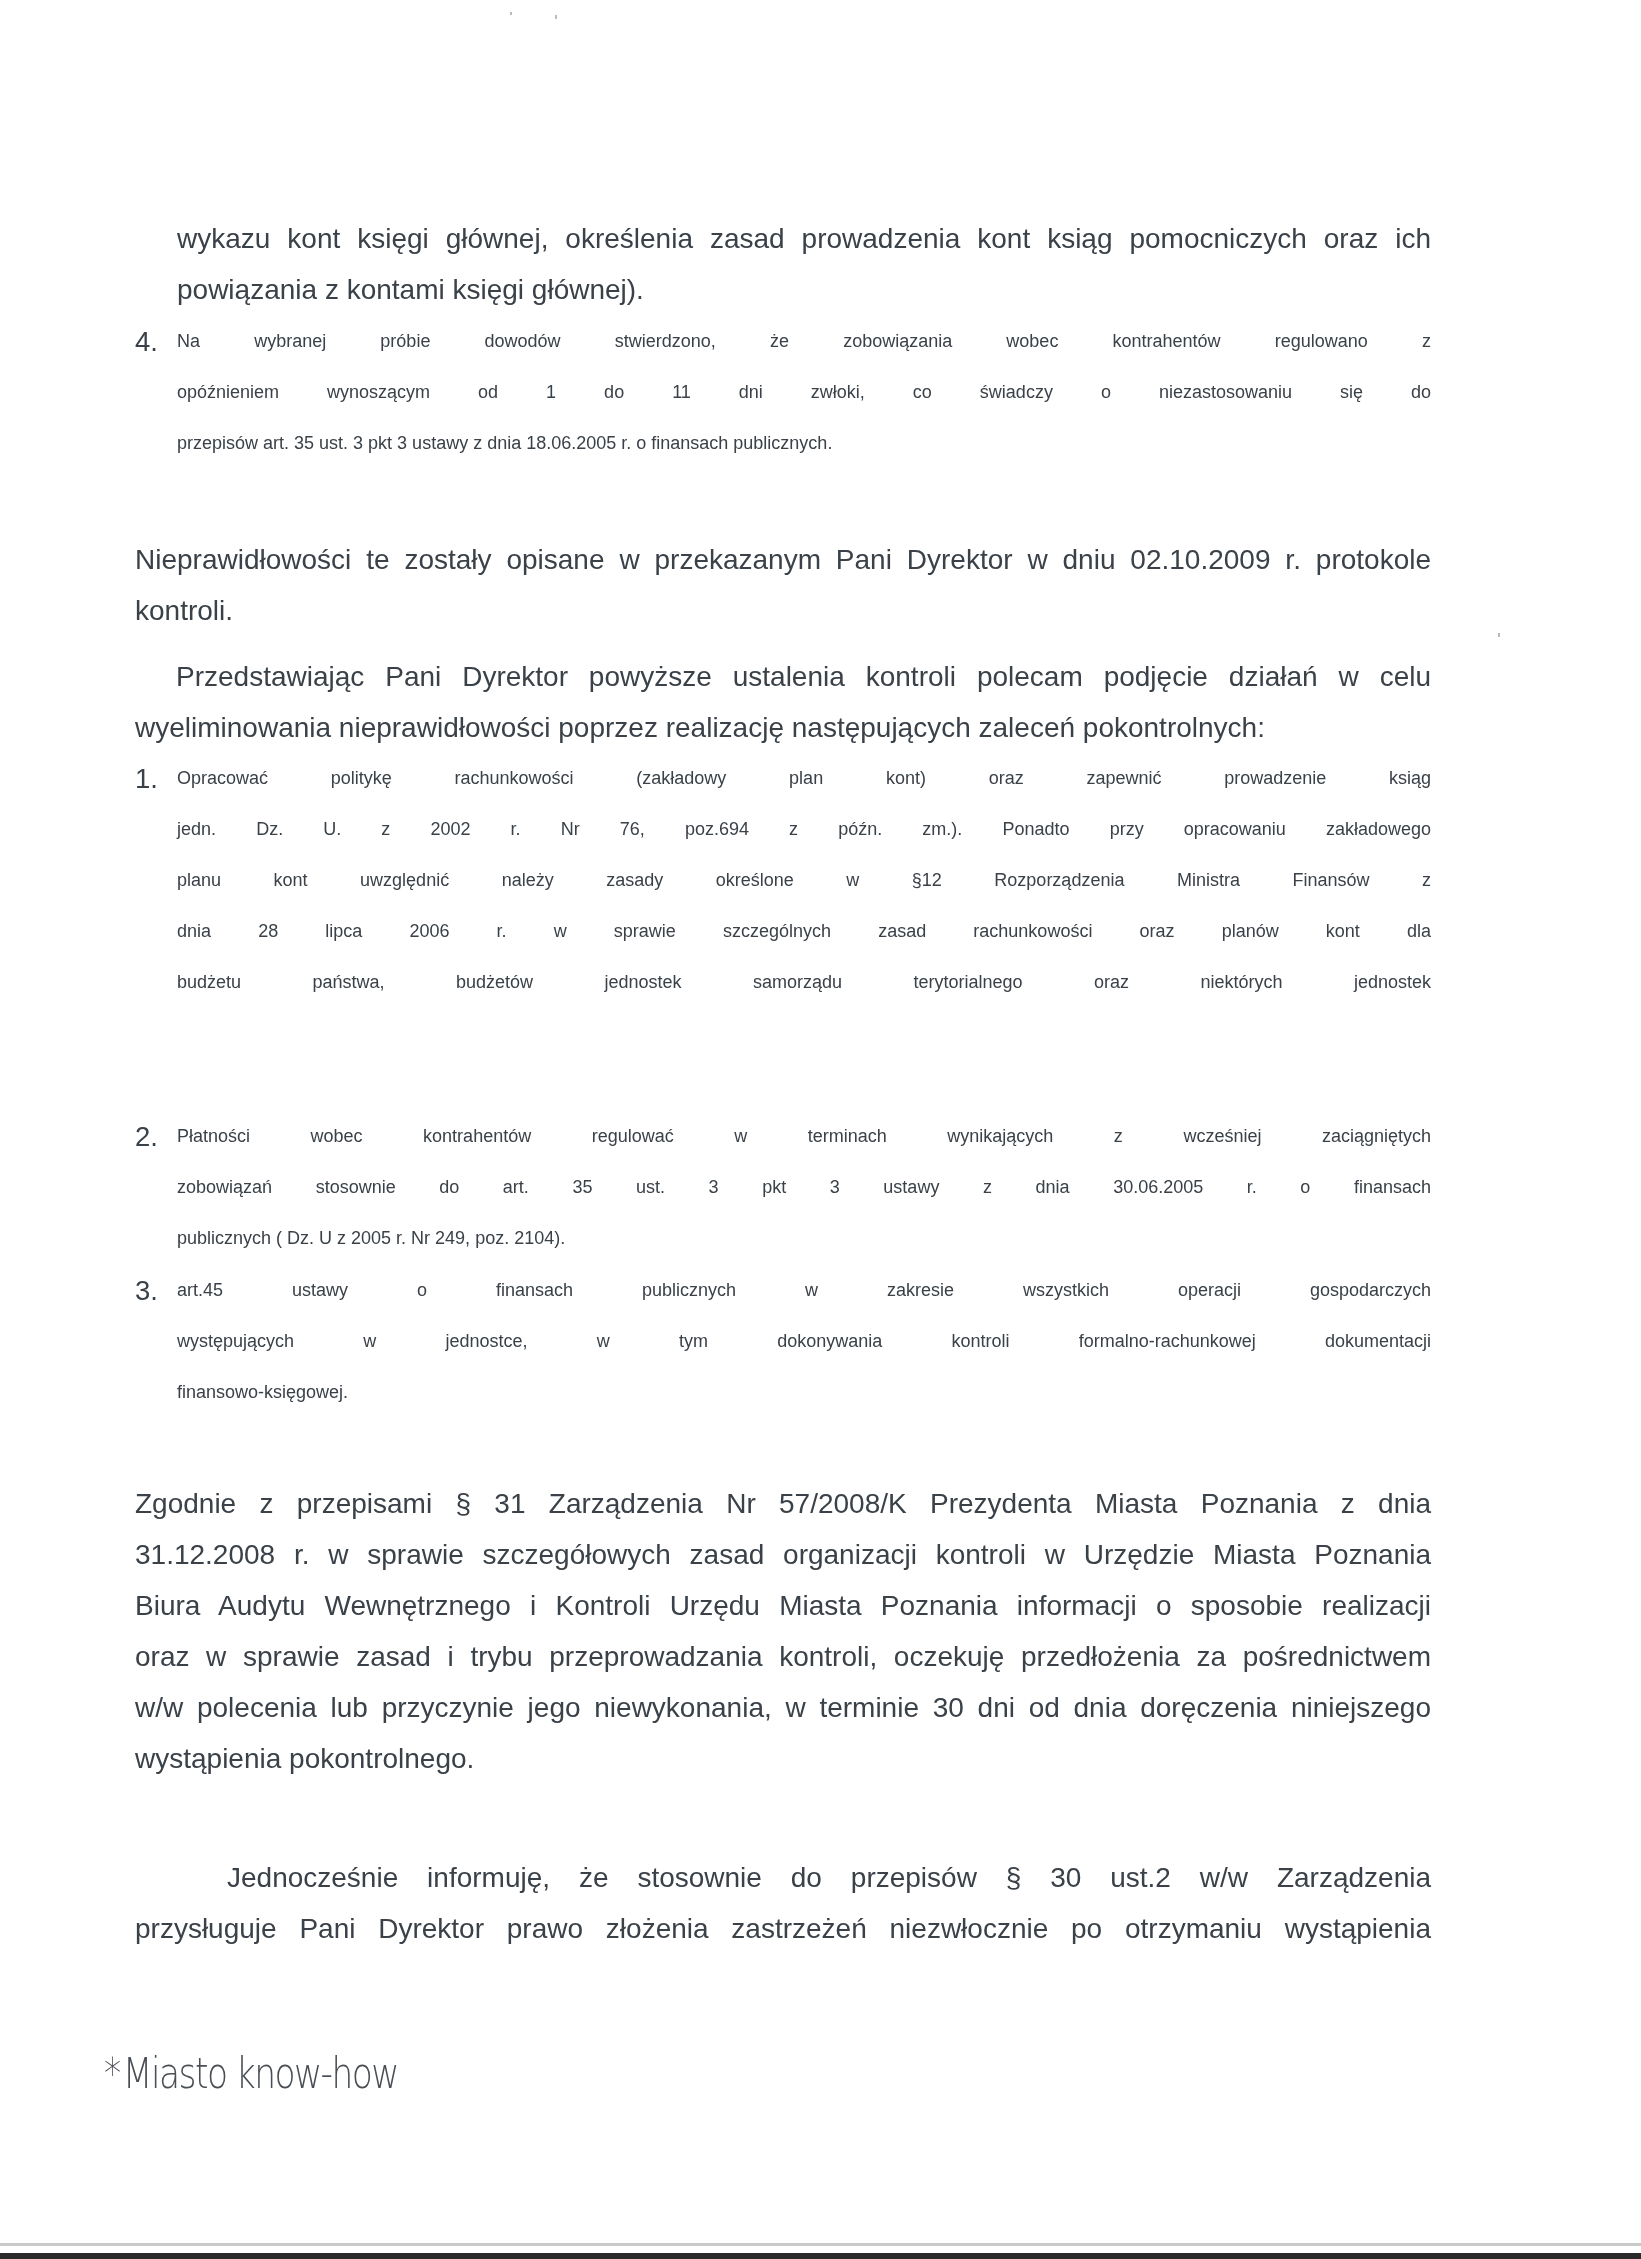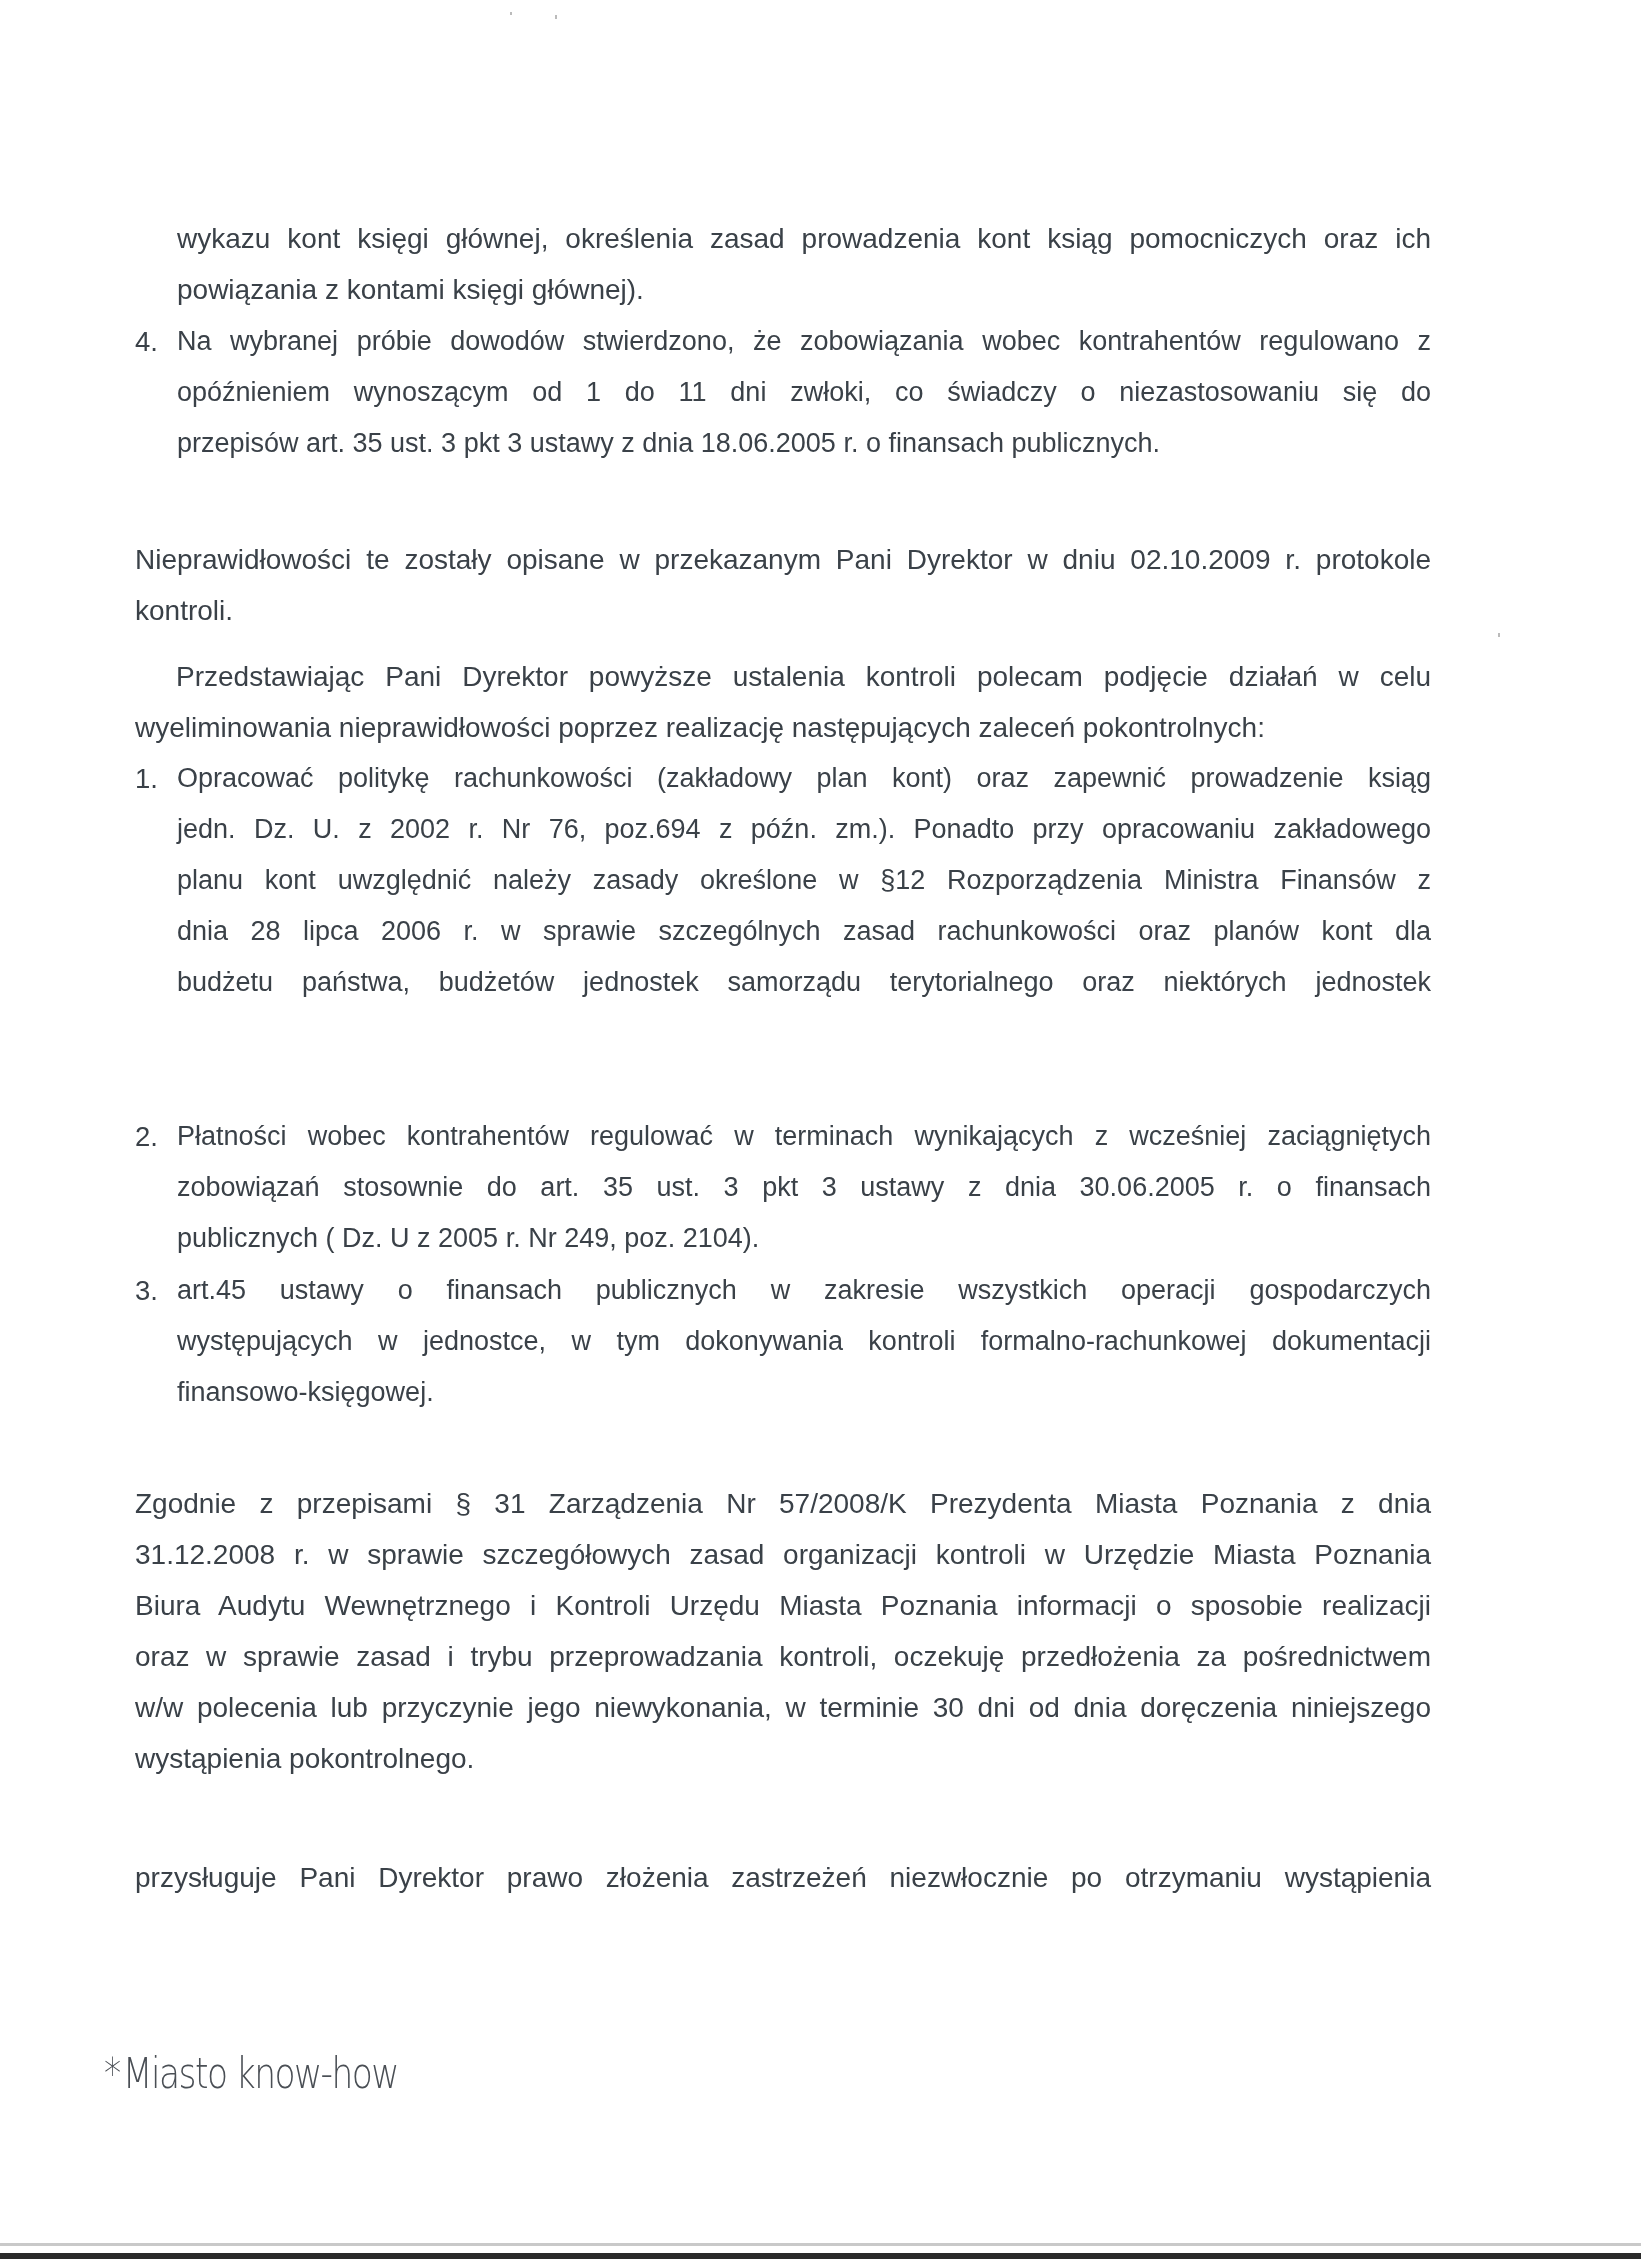--- a/index.html
+++ b/index.html
@@ -4,21 +4,21 @@
 <style>
   html, body { margin:0; padding:0; }
   body { width:1641px; height:2259px; background:#ffffff; position:relative; overflow:hidden;
          font-family:"Liberation Sans", sans-serif; color:#3a4148; }
   .page { position:absolute; left:0; top:0; width:1641px; height:2259px; }
   .txt { position:absolute; font-size:28px; line-height:51px; text-align:justify; }
   .line { display:block; height:51px; white-space:nowrap; }
   .just { text-align:justify; text-align-last:justify; white-space:normal; }
   .item { position:absolute; left:135px; width:1296px; }
   .num { position:absolute; left:0; top:0; width:41px; font-size:27.5px; line-height:51px; }
-  .item-body { position:absolute; left:42px; width:1254px; font-size:27px; line-height:51px; }
+  .item-body { position:absolute; left:42px; width:1254px; font-size:18px; line-height:51px; }
   .logo { position:absolute; left:104px; top:2049px; font-size:42px; font-weight:300; color:#4a4f55;
           letter-spacing:-1.9px; font-family:"DejaVu Sans", sans-serif; transform:scaleX(0.82); transform-origin:left; }
   .logo .star { font-size:42px; margin-right:3.9px; }
   .bottom-edge { position:absolute; left:0; top:2243px; width:1641px; height:2.9px; background:#c9c9c9; }
   .bottom-dark { position:absolute; left:0; top:2253px; width:1641px; height:6.8px; background:#2a2a2a; }
   .speck { position:absolute; background:#bbb; width:1.9px; height:3.9px; }
 </style>
 </head>
 <body>
 
@@ -80,20 +80,21 @@
   <div class="txt" style="left:135px; top:1478px; width:1296px;">
     <span class="line just">Zgodnie z przepisami § 31 Zarządzenia Nr 57/2008/K  Prezydenta Miasta Poznania z dnia</span>
     <span class="line just">31.12.2008 r. w sprawie szczegółowych zasad organizacji kontroli w Urzędzie Miasta Poznania</span>
     <span class="line just">Biura Audytu Wewnętrznego i Kontroli Urzędu Miasta Poznania informacji o sposobie realizacji</span>
     <span class="line just">oraz w sprawie zasad i trybu przeprowadzania kontroli, oczekuję przedłożenia za pośrednictwem</span>
     <span class="line just">w/w polecenia lub przyczynie jego niewykonania, w terminie 30 dni od dnia doręczenia niniejszego</span>
     <span class="line">wystąpienia pokontrolnego.</span>
   </div>
 
   <div class="txt" style="left:135px; top:1852px; width:1296px;">
+    <span class="line just" style="padding-left:92px;">Jednocześnie informuję, że stosownie do przepisów § 30 ust.2 w/w Zarządzenia</span>
     <span class="line just">przysługuje Pani Dyrektor prawo złożenia zastrzeżeń niezwłocznie po otrzymaniu wystąpienia</span>
   </div>
 
   <div class="logo">
     <span class="star">*</span><span>Miasto know-how</span>
   </div>
 
   <div class="speck" style="left:510px; top:11.6px;"></div>
   <div class="speck" style="left:555px; top:15.4px;"></div>
   <div class="speck" style="left:1498px; top:633px;"></div>

